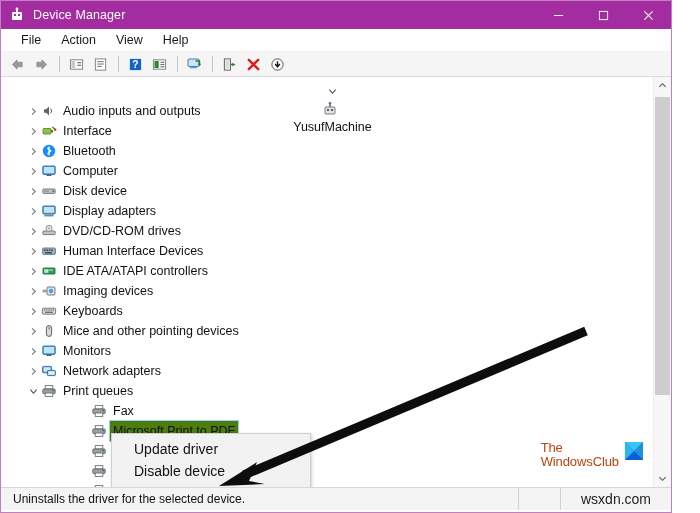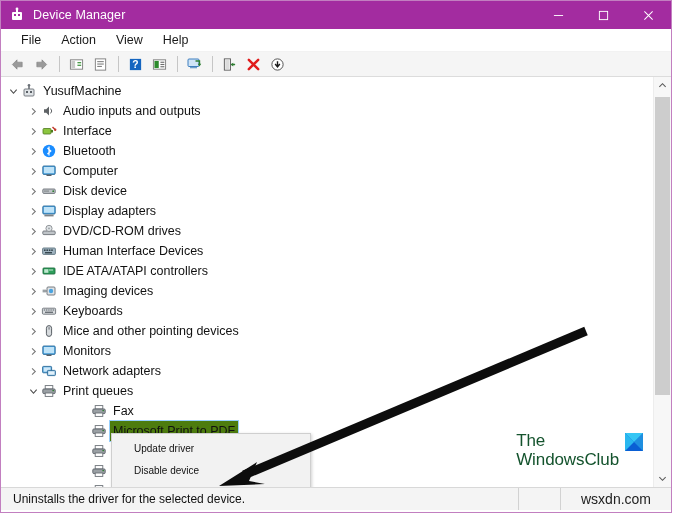--- a/index.html
+++ b/index.html
@@ -138,21 +138,21 @@
     font-size: 9px;
   }
   .nicon {
     width: 17px;
     height: 16px;
     flex: none;
     margin-right: 5px;
     position: relative;
   }
   .nlabel { line-height: 20px; }
-  .lvl0 { padding-left: 4px; }
+  .lvl0 { padding-left: 10px; flex-direction: column; }
   .lvl1 { padding-left: 24px; }
   .lvl2 { padding-left: 74px; }
   .selected .nlabel {
     background: #4d7c0f;
     outline: 1px solid #99d1ff;
     padding: 0 3px;
     margin-left: -3px;
   }
 
   
@@ -181,22 +181,22 @@
   
   #watermark {
     position: absolute;
     right: 28px;
     bottom: 18px;
     display: flex;
     align-items: flex-start;
     pointer-events: none;
   }
   #wm-text {
-    font-size: 17px;
-    color: #14532d;
+    font-size: 13px;
+    color: #c2410c;
     line-height: 1.08;
     letter-spacing: -.1px;
   }
   #wm-logo {
     width: 18px; height: 18px;
     margin-left: 6px; margin-top: 1px;
     position: relative;
     overflow: hidden;
   }
 
@@ -210,21 +210,21 @@
     border: 1px solid #cfcfcf;
     box-shadow: 1px 1px 3px rgba(0,0,0,.18);
     padding: 4px 0 4px 0;
     box-sizing: border-box;
     z-index: 20;
   }
   .ctxitem {
     height: 22px;
     line-height: 22px;
     padding-left: 22px;
-    font-size: 10px;
+    font-size: 14px;
     color: #111111;
     white-space: nowrap;
   }
 
   
   #arrow-layer {
     position: absolute;
     left: 0; top: 0;
     width: 700px; height: 410px;
     z-index: 30;

